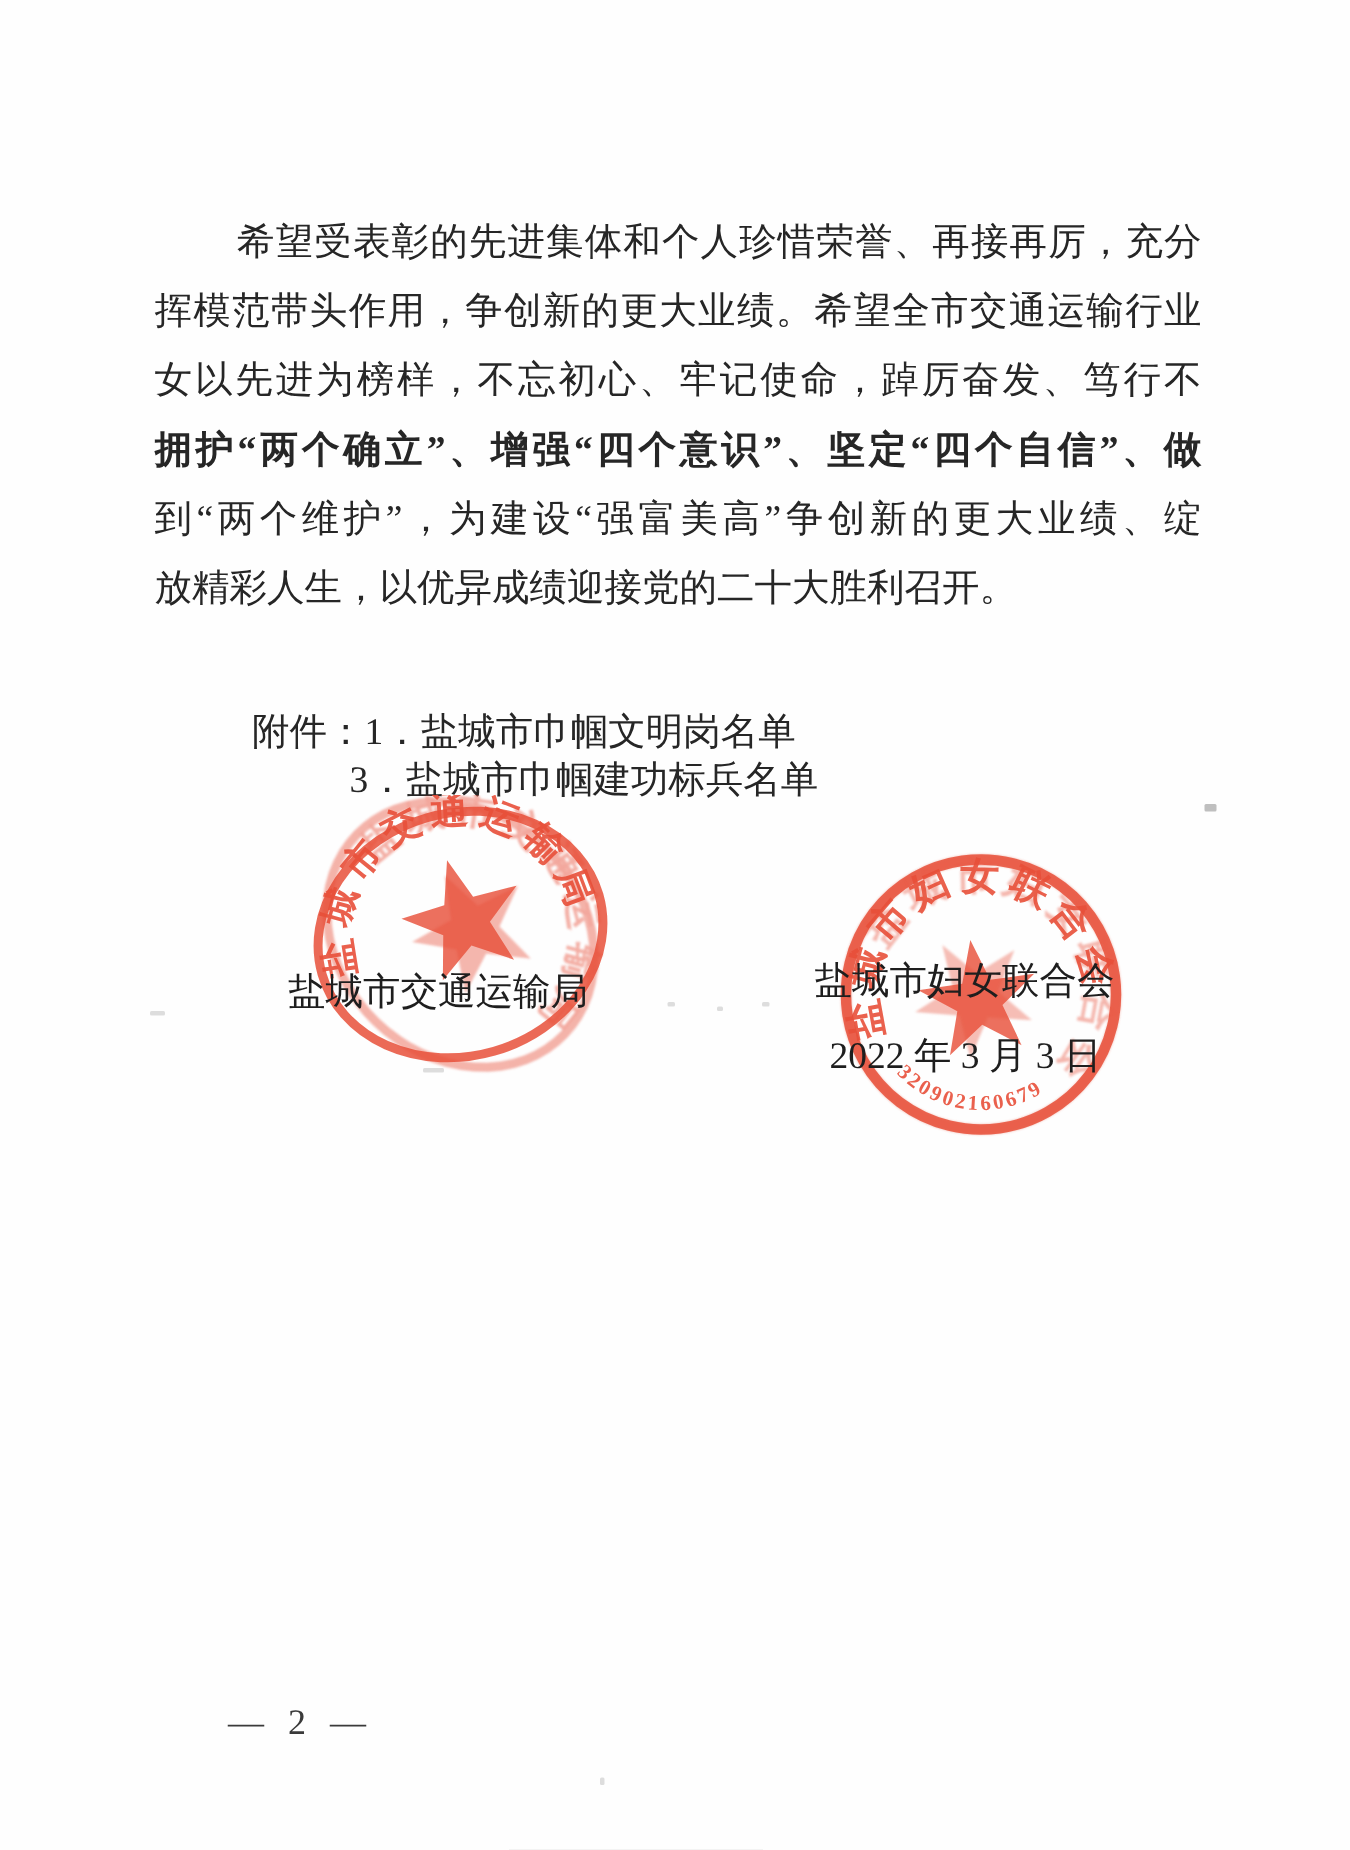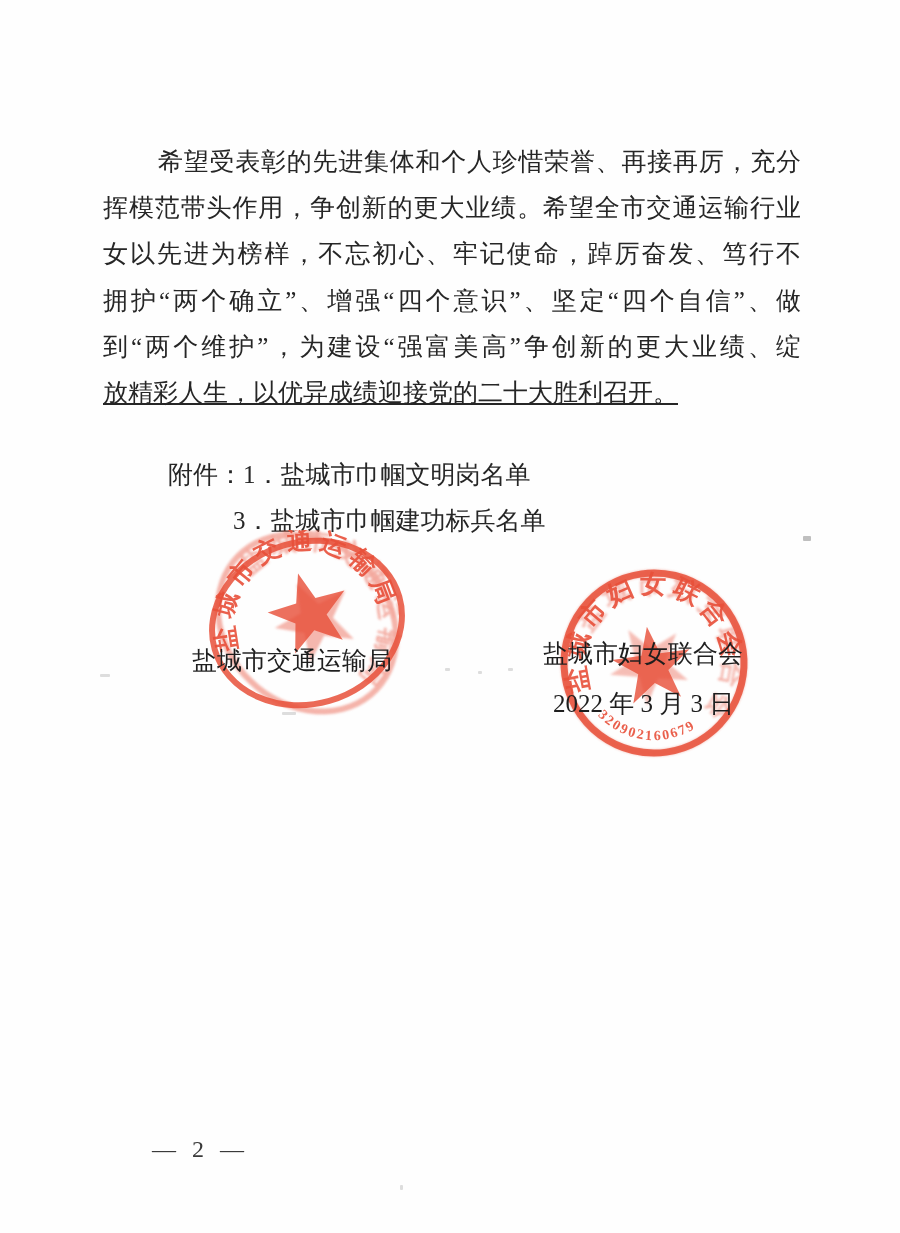--- a/index.html
+++ b/index.html
@@ -57,25 +57,25 @@
   .artifact.light{opacity:.28;}
 </style>
 </head>
 <body>
 
 <div class="page">
 
   <div class="line para-line" style="left:158px;top:146px;width:643px;">希望受表彰的先进集体和个人珍惜荣誉、再接再厉，充分发</div>
   <div class="line para-line" style="left:103px;top:192px;width:698px;">挥模范带头作用，争创新的更大业绩。希望全市交通运输行业妇</div>
   <div class="line para-line" style="left:103px;top:238px;width:698px;">女以先进为榜样，不忘初心、牢记使命，踔厉奋发、笃行不怠，</div>
-  <div class="line para-line" style="left:103px;top:285px;width:698px;">拥护“两个确立”、增强“四个意识”、坚定“四个自信”、做</div>
+  <div class="line para-line" style="left:103px;top:285px;width:698px;font-weight:bold;">拥护“两个确立”、增强“四个意识”、坚定“四个自信”、做</div>
   <div class="line para-line" style="left:103px;top:331px;width:698px;">到“两个维护”，为建设“强富美高”争创新的更大业绩、绽</div>
-  <div class="line" style="left:103px;top:377px;text-decoration:underline;">放精彩人生，以优异成绩迎接党的二十大胜利召开。</div>
+  <div class="line" style="left:103px;top:377px;">放精彩人生，以优异成绩迎接党的二十大胜利召开。</div>
 
-  <div class="line" style="left:168px;top:459px;">附件：1．盐城市巾帼文明岗名单</div>
+  <div class="line" style="left:168px;top:473px;">附件：1．盐城市巾帼文明岗名单</div>
   <div class="line" style="left:233px;top:505px;">3．盐城市巾帼建功标兵名单</div>
 
   <svg class="seal" style="left:200px;top:530px;" width="215" height="200" viewBox="0 0 215 200">
     <defs>
       <path id="lsealTop" d="M 33.3 99.4 A 74 74 0 1 1 180.7 99.4" fill="none"></path>
       <g id="lsealArt">
         <ellipse cx="107" cy="93" rx="96" ry="81" fill="none" stroke="#e8503a" stroke-width="6" opacity="0.85"></ellipse>
         <polygon transform="translate(112,85)" fill="#e8503a" opacity="0.82" points="0,-42 10,-13.8 39.9,-13 16.2,5.3 24.7,34 0,17 -24.7,34 -16.2,5.3 -39.9,-13 -10,-13.8"></polygon>
         <text font-size="25" letter-spacing="6" fill="#e8503a" opacity="0.9">
           <textPath href="#lsealTop">盐城市交通运输局</textPath>

